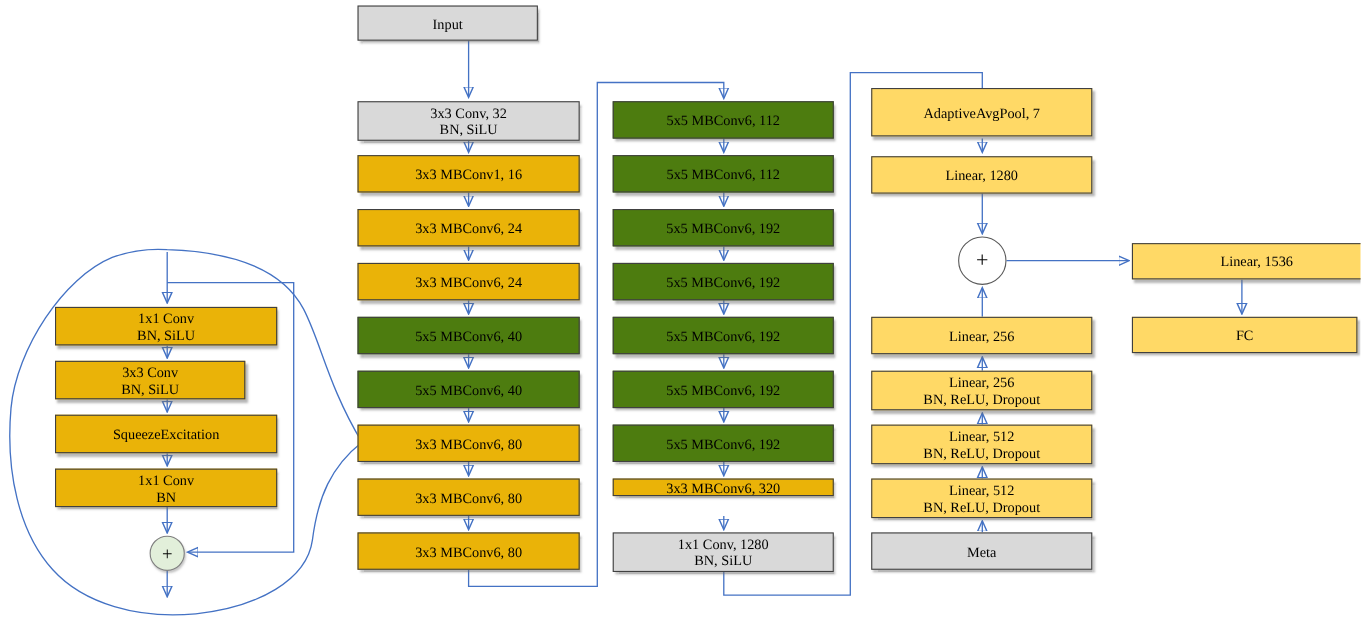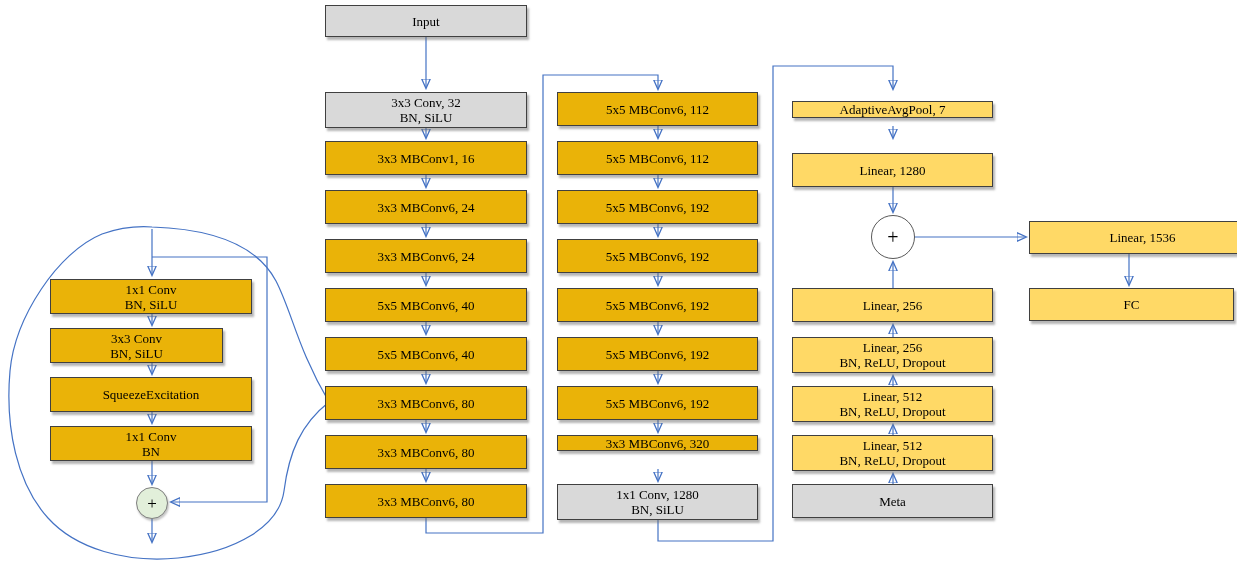--- a/index.html
+++ b/index.html
@@ -3,21 +3,21 @@
 <meta charset="utf-8">
 <style>
   html,body{margin:0;padding:0;background:#ffffff;}
   #canvas{position:relative;width:1237px;height:567px;background:#ffffff;overflow:hidden;
           font-family:"Liberation Serif", serif;}
   .node{position:absolute;box-sizing:border-box;display:flex;align-items:center;justify-content:center;
         text-align:center;white-space:pre-line;font-size:13px;line-height:15px;color:#000;
         border:1px solid #404040;box-shadow:2px 3px 2px rgba(110,110,110,0.5);}
   .gray{background:#D9D9D9;}
   .green{background:#eab308;}
-  .blue{background:#eab308;}
+  .blue{background:#4d7c0f;}
   .yellow{background:#FFD966;}
   .plus-circle{position:absolute;box-sizing:border-box;border-radius:50%;display:flex;align-items:center;
         justify-content:center;color:#000;background:#fff;border:1px solid #595959;font-size:20px;line-height:1;}
   .plus-circle.small{background:#E2EFDA;border:1px solid #7f7f7f;font-size:17px;box-shadow:1px 2px 2px rgba(110,110,110,0.4);}
   svg.connector-layer{position:absolute;left:0;top:0;width:1237px;height:567px;pointer-events:none;}
   svg.connector-layer path{fill:none;stroke:#4472C4;stroke-width:1.2;}
 </style>
 </head>
 <body>
 
@@ -84,21 +84,21 @@
 
   <div class="node green" style="left:50px;top:279px;width:202px;height:35px">1x1 Conv
 BN, SiLU</div>
   <div class="node green" style="left:50px;top:328px;width:173px;height:35px">3x3 Conv
 BN, SiLU</div>
   <div class="node green" style="left:50px;top:377px;width:202px;height:35px">SqueezeExcitation</div>
   <div class="node green" style="left:50px;top:426px;width:202px;height:35px">1x1 Conv
 BN</div>
   <div class="plus-circle small" style="left:136px;top:487px;width:32px;height:32px">+</div>
 
-  <div class="node gray" style="left:325px;top:5px;width:202px;height:32px">Input</div>
+  <div class="node gray" style="left:325px;top:5px;width:164px;height:32px">Input</div>
   <div class="node gray" style="left:325px;top:92px;width:202px;height:36px">3x3 Conv, 32
 BN, SiLU</div>
   <div class="node green" style="left:325px;top:141px;width:202px;height:34px">3x3 MBConv1, 16</div>
   <div class="node green" style="left:325px;top:190px;width:202px;height:34px">3x3 MBConv6, 24</div>
   <div class="node green" style="left:325px;top:239px;width:202px;height:34px">3x3 MBConv6, 24</div>
   <div class="node blue" style="left:325px;top:288px;width:202px;height:34px">5x5 MBConv6, 40</div>
   <div class="node blue" style="left:325px;top:337px;width:202px;height:34px">5x5 MBConv6, 40</div>
   <div class="node green" style="left:325px;top:386px;width:202px;height:34px">3x3 MBConv6, 80</div>
   <div class="node green" style="left:325px;top:435px;width:202px;height:34px">3x3 MBConv6, 80</div>
   <div class="node green" style="left:325px;top:484px;width:202px;height:34px">3x3 MBConv6, 80</div>
@@ -107,22 +107,22 @@
   <div class="node blue" style="left:557px;top:141px;width:201px;height:34px">5x5 MBConv6, 112</div>
   <div class="node blue" style="left:557px;top:190px;width:201px;height:34px">5x5 MBConv6, 192</div>
   <div class="node blue" style="left:557px;top:239px;width:201px;height:34px">5x5 MBConv6, 192</div>
   <div class="node blue" style="left:557px;top:288px;width:201px;height:34px">5x5 MBConv6, 192</div>
   <div class="node blue" style="left:557px;top:337px;width:201px;height:34px">5x5 MBConv6, 192</div>
   <div class="node blue" style="left:557px;top:386px;width:201px;height:34px">5x5 MBConv6, 192</div>
   <div class="node green" style="left:557px;top:435px;width:201px;height:16px">3x3 MBConv6, 320</div>
   <div class="node gray" style="left:557px;top:484px;width:201px;height:36px">1x1 Conv, 1280
 BN, SiLU</div>
 
-  <div class="node yellow" style="left:792px;top:101px;width:201px;height:17px">AdaptiveAvgPool, 7</div>
-  <div class="node yellow" style="left:792px;top:153px;width:201px;height:34px">Linear, 1280</div>
+  <div class="node yellow" style="left:792px;top:80px;width:201px;height:44px">AdaptiveAvgPool, 7</div>
+  <div class="node yellow" style="left:792px;top:142px;width:201px;height:34px">Linear, 1280</div>
   <div class="plus-circle" style="left:871px;top:215px;width:44px;height:44px">+</div>
   <div class="node yellow" style="left:792px;top:288px;width:201px;height:34px">Linear, 256</div>
   <div class="node yellow" style="left:792px;top:337px;width:201px;height:36px">Linear, 256
 BN, ReLU, Dropout</div>
   <div class="node yellow" style="left:792px;top:386px;width:201px;height:36px">Linear, 512
 BN, ReLU, Dropout</div>
   <div class="node yellow" style="left:792px;top:435px;width:201px;height:36px">Linear, 512
 BN, ReLU, Dropout</div>
   <div class="node gray" style="left:792px;top:484px;width:201px;height:34px">Meta</div>
 

